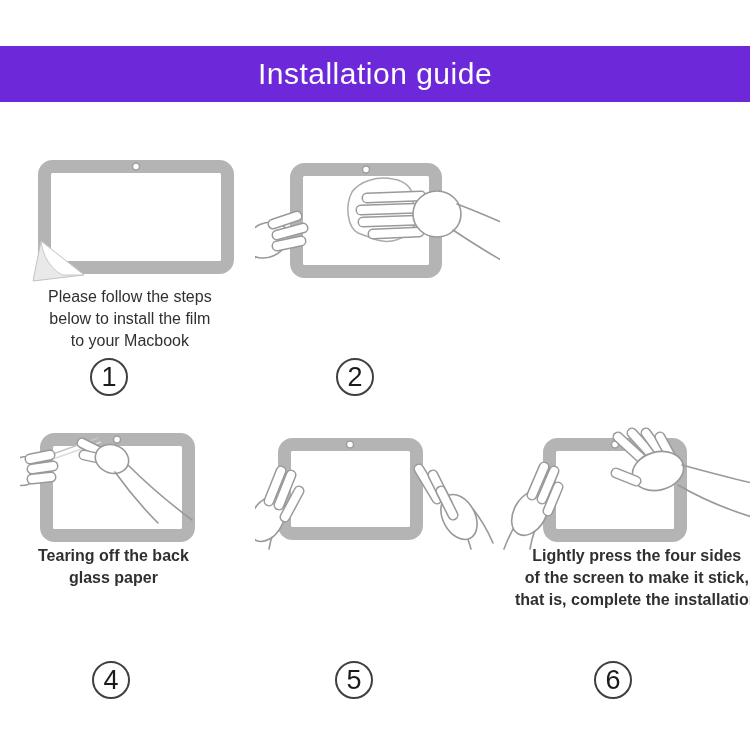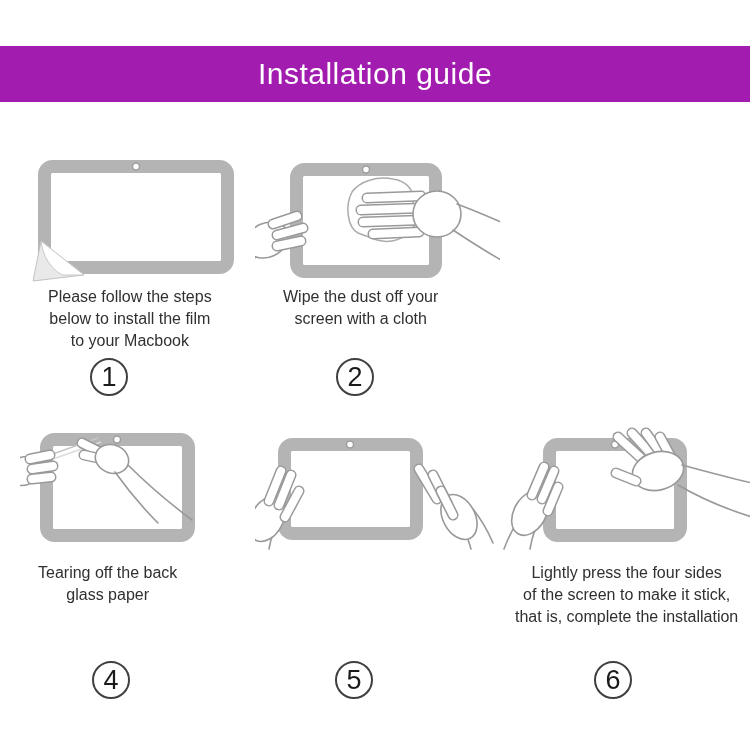--- a/index.html
+++ b/index.html
@@ -21,42 +21,42 @@
   .c1{width:235px;}
   .c2{width:245px;}
   .c3{width:250px;}
   svg.illo{position:absolute;top:0;left:0;display:block;}
   .caption{
     position:absolute;font-size:16px;line-height:22px;color:#303030;
     white-space:pre;
     text-align:center;
   }
   .row1 .caption{top:138px;}
-  .row2 .caption{top:137px;}
+  .row2 .caption{top:120px;font-weight:bold;}
   .num{
     position:absolute;width:38px;height:38px;border:2px solid #404040;border-radius:50%;
     display:flex;align-items:center;justify-content:center;
     font-size:27px;color:#1b1b1b;background:#fff;box-sizing:border-box;
   }
   .row1 .num{top:210px;}
   .row2 .num{top:236px;}
   
   .tab{fill:#ffffff;stroke:#b4b4b4;}
   .cam{fill:#ffffff;stroke:#9e9e9e;stroke-width:1.5;}
   .fo{stroke:#999999;stroke-width:11;stroke-linecap:round;fill:none;}
   .fi{stroke:#ffffff;stroke-width:8;stroke-linecap:round;fill:none;}
   .arm{stroke:#999999;stroke-width:1.6;fill:none;stroke-linecap:round;}
   .palm{fill:#ffffff;stroke:#999999;stroke-width:1.6;}
 </style>
 </head>
 <body>
 
 <div class="page">
 
-  <div class="header" style="background: #a21caf;">
+  <div class="header" style="background: #6d28d9;">
     <span class="title">Installation guide</span>
   </div>
 
   <div class="row row1">
 
     <div class="cell c1">
       <svg class="illo" width="235" height="140" viewBox="0 0 235 140">
         <rect class="tab" x="24.5" y="18.5" width="183" height="101" rx="8" stroke-width="13"></rect>
         <circle class="cam" cx="116" cy="18.5" r="3.5"></circle>
         <path d="M21,93 L64,127 L13,133 Z" fill="#e9e9e9" stroke="#c2c2c2" stroke-width="1"></path>
@@ -90,22 +90,20 @@
             <line class="fi" x1="168" y1="60" x2="106" y2="62"></line>
           <line class="fo" x1="168" y1="72" x2="108" y2="74"></line>
             <line class="fi" x1="168" y1="72" x2="108" y2="74"></line>
           <line class="fo" x1="164" y1="84" x2="118" y2="86"></line>
             <line class="fi" x1="164" y1="84" x2="118" y2="86"></line>
           <ellipse class="palm" cx="182" cy="66" rx="24" ry="23"></ellipse>
           <path class="arm" d="M202,56 C218,62 232,68 246,74"></path>
           <path class="arm" d="M198,82 C216,94 232,104 246,112"></path>
         </g>
       </svg>
-      <div class="caption" style="left:28px">Wipe the dust off your
-screen with a cloth</div>
       <div class="num" style="left:81px">2</div>
     </div>
 
   </div>
 
   <div class="row row2">
 
     <div class="cell c1">
       <svg class="illo" width="235" height="125" viewBox="0 0 235 125">
         <rect class="tab" x="26.5" y="14.5" width="142" height="96" rx="8" stroke-width="13"></rect>

